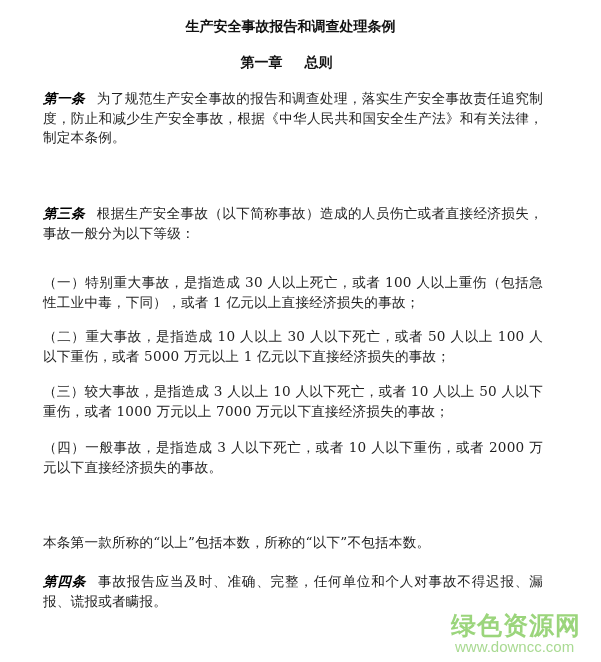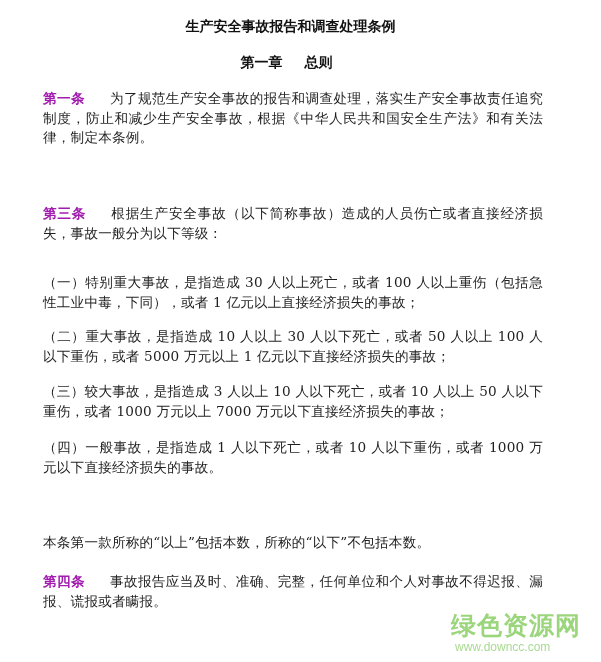--- a/index.html
+++ b/index.html
@@ -40,43 +40,44 @@
       width: 500px;
       font-size: 13.6px;
       line-height: 19.5px;
       letter-spacing: 0.2px;
       text-align: justify;
       color: #1e1e1e;
     }
     .art-label {
       font-family: "DejaVu Sans", "Liberation Sans", sans-serif;
       font-weight: bold;
-      color: #a21caf;
-      margin-right: 25px;
+      color: #000000;
+      margin-right: 12px;
+      font-style: italic;
     }
     .item-indent { text-indent: 0; }
 
     .watermark {
       position: absolute;
       left: 451px;
       top: 612px;
       width: 135px;
       text-align: left;
     }
     .wm-cn {
       font-family: "DejaVu Sans", "Liberation Sans", sans-serif;
       font-weight: bold;
       font-size: 25px;
       line-height: 28px;
       letter-spacing: 1px;
       color: #9bd57c;
     }
     .wm-url {
       font-family: "Liberation Sans", "DejaVu Sans", sans-serif;
-      font-size: 12px;
+      font-size: 15px;
       line-height: 14px;
       color: #a9da92;
       margin-left: 4px;
     }
   </style>
 </head>
 <body>
 
 <div class="page">
 
@@ -91,21 +92,21 @@
   </div>
 
 
   <div class="para" style="top:204px">
     <span class="art-label">第三条</span><span>根据生产安全事故（以下简称事故）造成的人员伤亡或者直接经济损失，事故一般分为以下等级：</span>
   </div>
 
   <div class="para item-indent" style="top:273px">（一）特别重大事故，是指造成 30 人以上死亡，或者 100 人以上重伤（包括急性工业中毒，下同），或者 1 亿元以上直接经济损失的事故；</div>
   <div class="para item-indent" style="top:327px">（二）重大事故，是指造成 10 人以上 30 人以下死亡，或者 50 人以上 100 人以下重伤，或者 5000 万元以上 1 亿元以下直接经济损失的事故；</div>
   <div class="para item-indent" style="top:382px">（三）较大事故，是指造成 3 人以上 10 人以下死亡，或者 10 人以上 50 人以下重伤，或者 1000 万元以上 7000 万元以下直接经济损失的事故；</div>
-  <div class="para item-indent" style="top:438px">（四）一般事故，是指造成 1 人以下死亡，或者 10 人以下重伤，或者 1000 万元以下直接经济损失的事故。</div>
+  <div class="para item-indent" style="top:438px">（四）一般事故，是指造成 3 人以下死亡，或者 10 人以下重伤，或者 2000 万元以下直接经济损失的事故。</div>
 
   <div class="para" style="top:533px">本条第一款所称的“以上”包括本数，所称的“以下”不包括本数。</div>
 
   <div class="para" style="top:572px">
     <span class="art-label">第四条</span><span>事故报告应当及时、准确、完整，任何单位和个人对事故不得迟报、漏报、谎报或者瞒报。</span>
   </div>
 
   <div class="watermark">
     <div class="wm-cn">绿色资源网</div>
     <div class="wm-url">www.downcc.com</div>

